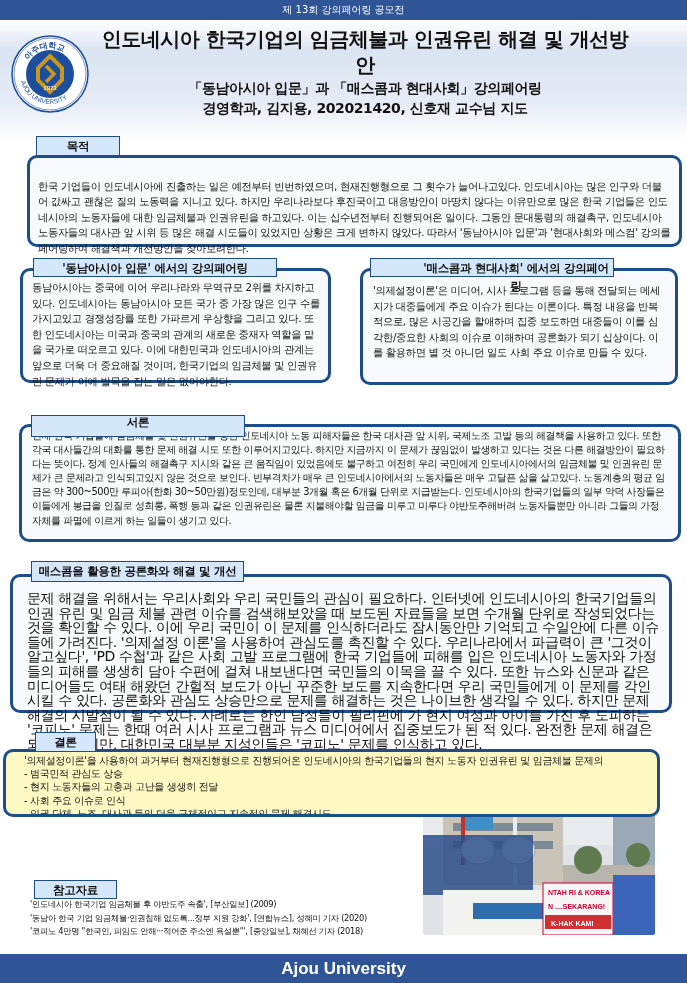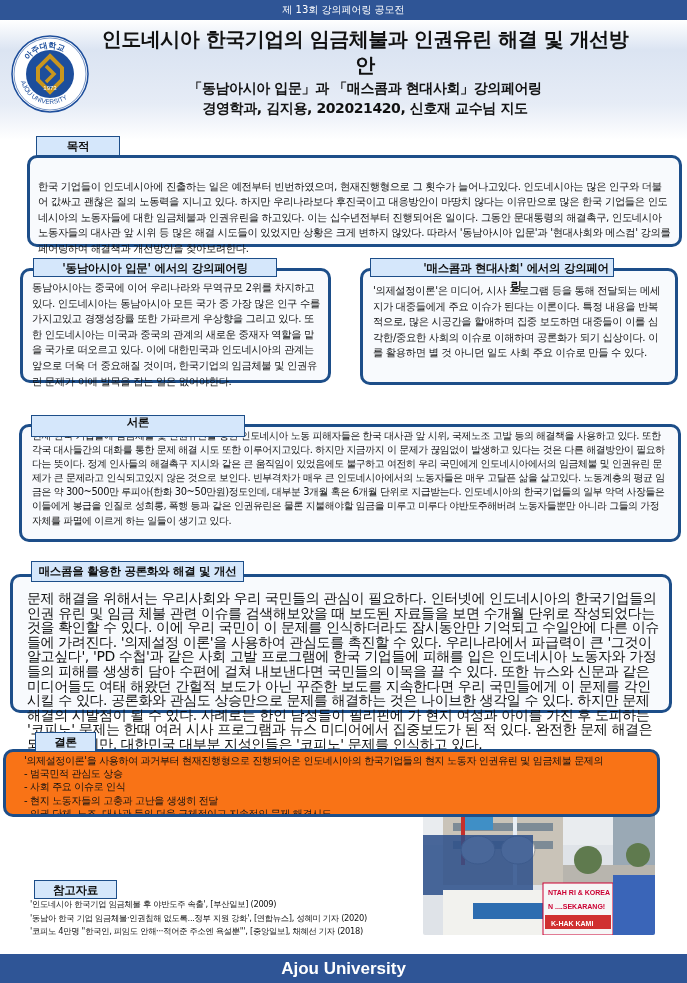--- a/index.html
+++ b/index.html
@@ -113,26 +113,26 @@
 <div class="box" style="left:19px; top:424px; width:662px; height:118px; padding:2px 8px 4px 10px; font-size:9.9px; line-height:14.1px; letter-spacing:-0.4px;">
   <p>현재 한국 기업들에 임금체불 및 인권유린을 당한 인도네시아 노동 피해자들은 한국 대사관 앞 시위, 국제노조 고발 등의 해결책을 사용하고 있다. 또한 각국 대사들간의 대화를 통한 문제 해결 시도 또한 이루어지고있다. 하지만 지금까지 이 문제가 끊임없이 발생하고 있다는 것은 다른 해결방안이 필요하다는 뜻이다. 정계 인사들의 해결촉구 지시와 같은 큰 움직임이 있었음에도 불구하고 여전히 우리 국민에게 인도네시아에서의 임금체불 및 인권유린 문제가 큰 문제라고 인식되고있지 않은 것으로 보인다. 빈부격차가 매우 큰 인도네시아에서의 노동자들은 매우 고달픈 삶을 살고있다. 노동계층의 평균 임금은 약 300~500만 루피아(한화 30~50만원)정도인데, 대부분 3개월 혹은 6개월 단위로 지급받는다. 인도네시아의 한국기업들의 일부 악덕 사장들은 이들에게 봉급을 인질로 성희롱, 폭행 등과 같은 인권유린은 물론 지불해야할 임금을 미루고 미루다 야반도주해버려 노동자들뿐만 아니라 그들의 가정 자체를 파멸에 이르게 하는 일들이 생기고 있다.</p>
 </div>
 
 <div class="label" style="left:31px; top:561px; width:213px; height:21px;">매스콤을 활용한 공론화와 해결 및 개선</div>
 <div class="box" style="left:10px; top:574px; width:662px; height:139px; padding:14px 8px 4px 14px; font-size:14px; line-height:14.6px; letter-spacing:-0.4px;">
   <p>문제 해결을 위해서는 우리사회와 우리 국민들의 관심이 필요하다. 인터넷에 인도네시아의 한국기업들의 인권 유린 및 임금 체불 관련 이슈를 검색해보았을 때 보도된 자료들을 보면 수개월 단위로 작성되었다는 것을 확인할 수 있다. 이에 우리 국민이 이 문제를 인식하더라도 잠시동안만 기억되고 수일안에 다른 이슈들에 가려진다. '의제설정 이론'을 사용하여 관심도를 촉진할 수 있다. 우리나라에서 파급력이 큰 '그것이 알고싶다', 'PD 수첩'과 같은 사회 고발 프로그램에 한국 기업들에 피해를 입은 인도네시아 노동자와 가정들의 피해를 생생히 담아 수편에 걸쳐 내보낸다면 국민들의 이목을 끌 수 있다. 또한 뉴스와 신문과 같은 미디어들도 여태 해왔던 간헐적 보도가 아닌 꾸준한 보도를 지속한다면 우리 국민들에게 이 문제를 각인 시킬 수 있다. 공론화와 관심도 상승만으로 문제를 해결하는 것은 나이브한 생각일 수 있다. 하지만 문제 해결의 시발점이 될 수 있다. 사례로는 한인 남성들이 필리핀에 가 현지 여성과 아이를 가진 후 도피하는 '코피노' 문제는 한때 여러 시사 프로그램과 뉴스 미디어에서 집중보도가 된 적 있다. 완전한 문제 해결은 되지 못했지만, 대한민국 대부분 지성인들은 '코피노' 문제를 인식하고 있다.</p>
 </div>
 
 <div class="label" style="left:35px; top:732px; width:61px; height:20px;">결론</div>
-<div class="box" style="left:3px; top:749px; width:657px; height:68px; padding:2px 8px 0 18px; font-size:10px; line-height:13.2px; overflow:hidden; z-index:1; background:#f97316;">
+<div class="box" style="left:3px; top:749px; width:657px; height:68px; padding:2px 8px 0 18px; font-size:10px; line-height:13.2px; overflow:hidden; z-index:1; background:#fef9c3;">
   <p>'의제설정이론'을 사용하여 과거부터 현재진행형으로 진행되어온 인도네시아의 한국기업들의 현지 노동자 인권유린 및 임금체불 문제의</p>
   <ul class="ul">
     <li>- 범국민적 관심도 상승</li>
+    <li>- 현지 노동자들의 고충과 고난을 생생히 전달</li>
     <li>- 사회 주요 이슈로 인식</li>
-    <li>- 현지 노동자들의 고충과 고난을 생생히 전달</li>
     <li>- 인권 단체, 노조, 대사관 등의 더욱 구체적이고 지속적인 문제 해결시도</li>
   </ul>
 
 </div>
 
 <div class="photo">
   <svg width="232" height="160" viewBox="0 0 232 160">
     <rect width="232" height="160" fill="#dfe3e8"></rect>
     <rect x="0" y="0" width="232" height="70" fill="#e9ecef"></rect>
     <rect x="20" y="10" width="120" height="100" fill="#c9c3b8"></rect>

